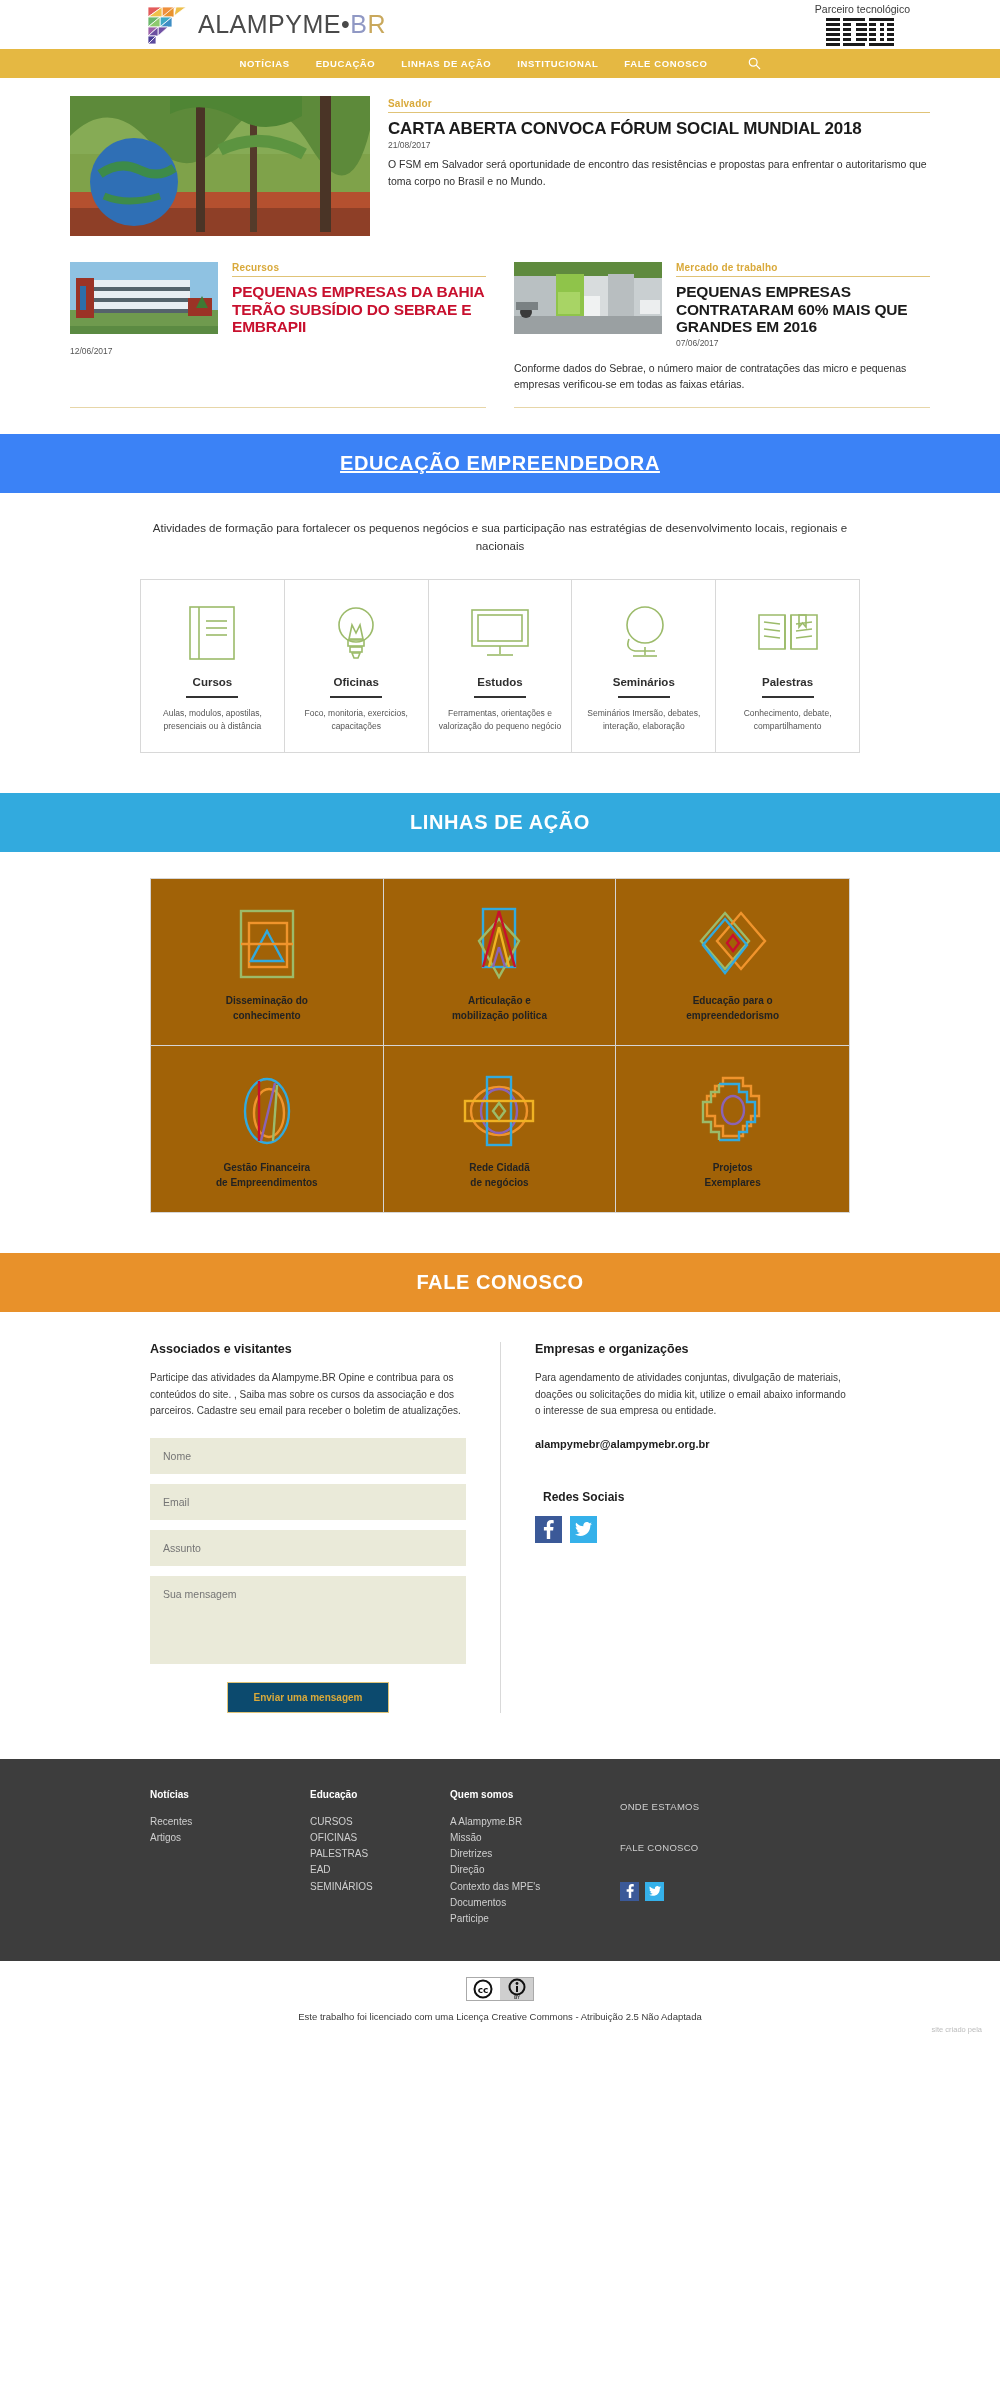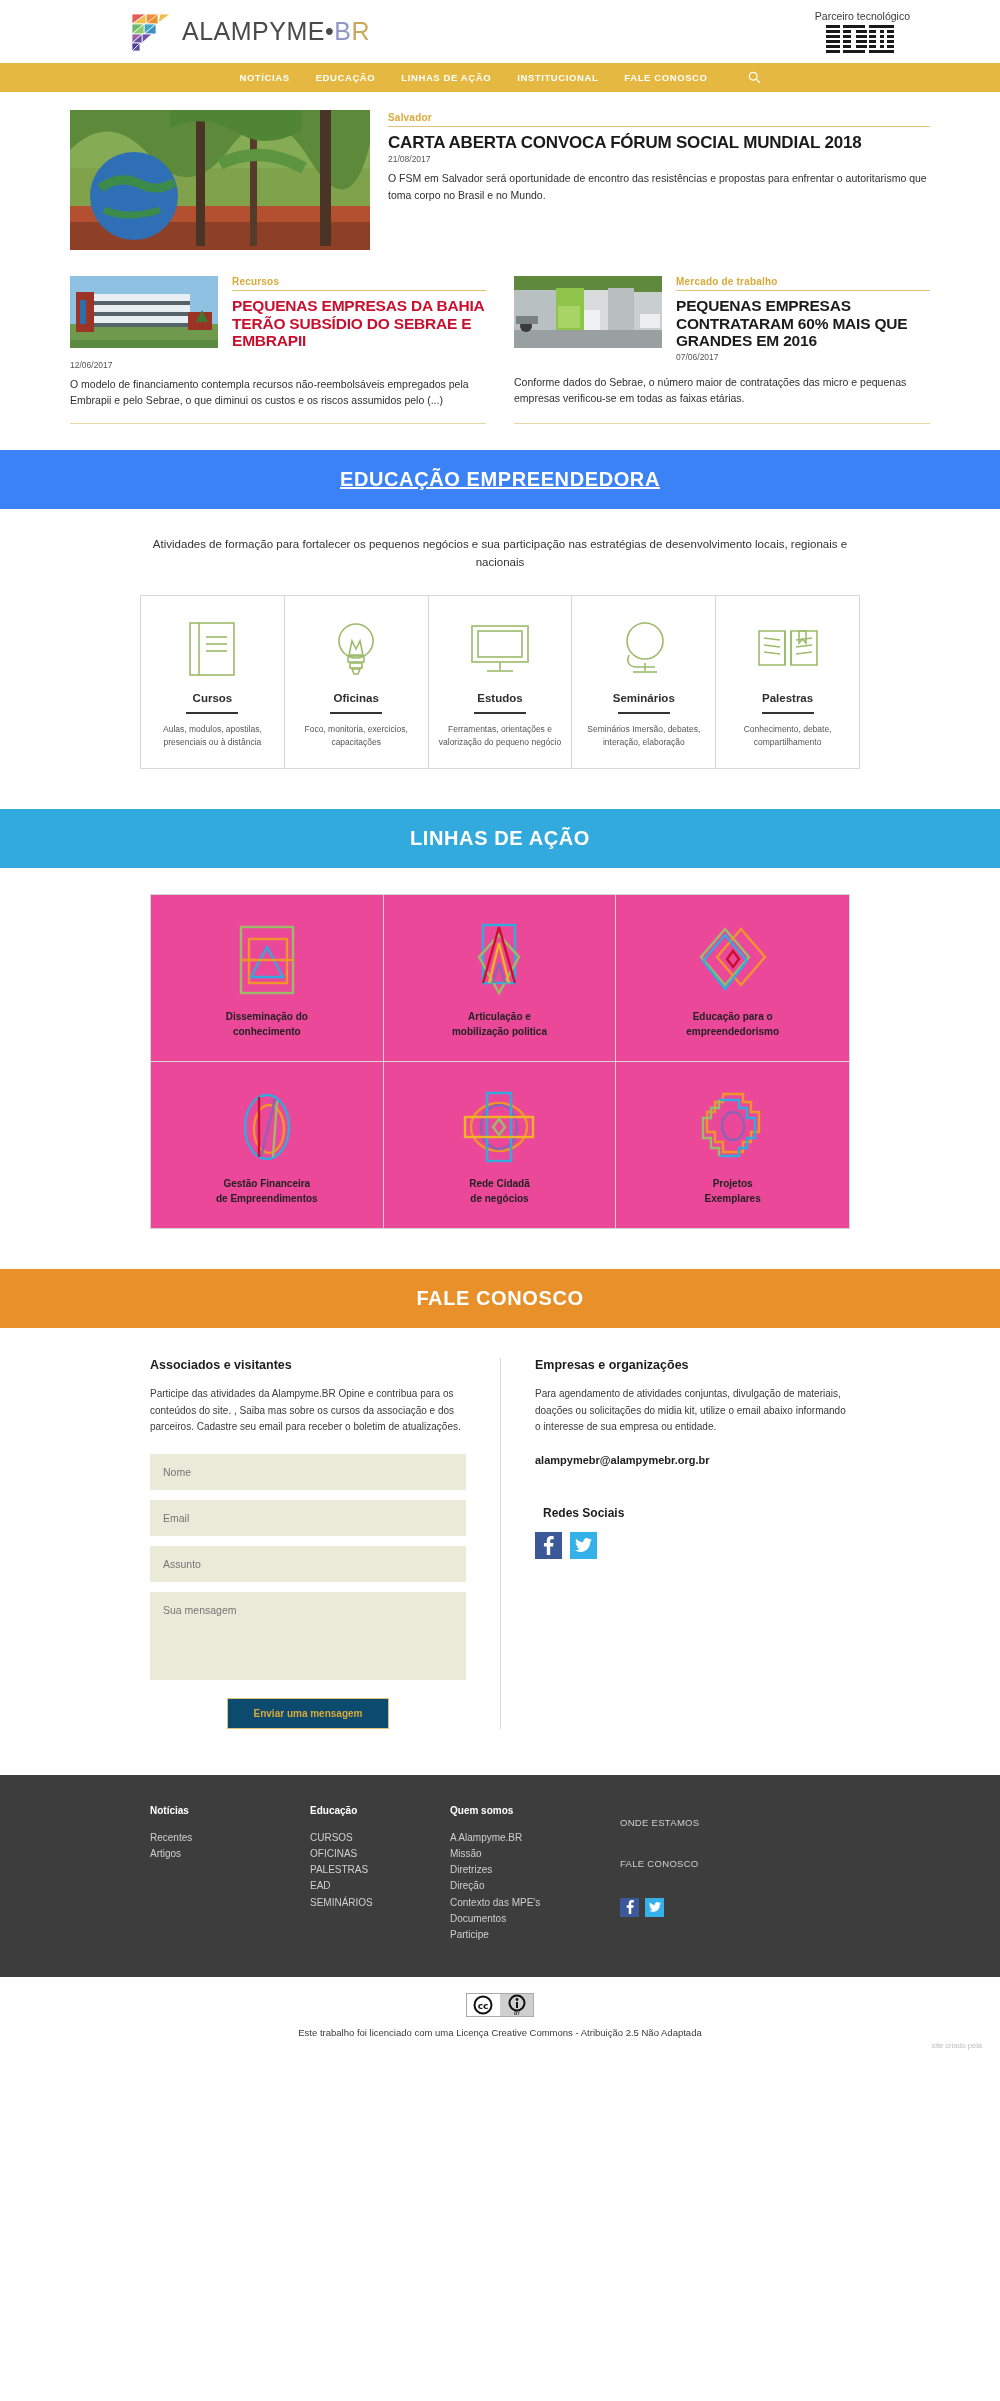--- a/index.html
+++ b/index.html
@@ -9,26 +9,27 @@
     background: #fff;
     font-family: "Liberation Sans", sans-serif;
     color: #333;
   }
   body { width: 1000px; overflow-x: hidden; }
 
   .wrap { width: 860px; margin: 0 auto; }
 
   
   .site-header {
-    height: 63px;
+    height: 49px;
     display: flex;
     align-items: center;
     justify-content: space-between;
     padding: 0 70px 0 130px;
     background: #fff;
+    margin-left: 16px;
   }
   .brand { display: flex; align-items: center; gap: 10px; }
   .brand-mark { width: 42px; height: 40px; display: block; }
   .brand-text {
     font-size: 25px;
     letter-spacing: .5px;
     font-weight: 400;
     white-space: nowrap;
     color: #4a4a4a;
   }
@@ -142,21 +143,21 @@
   .edu-desc { font-size: 8.5px; line-height: 1.5; color: #555; }
 
   
   .linhas-grid {
     width: 700px;
     margin: 0 auto;
     border: 1px solid #d5d5d5;
     display: flex;
     flex-wrap: wrap;
     position: relative;
-    background: #ec4899;
+    background: #a16207;
   }
   .linha-cell {
     width: 33.333%;
     padding: 26px 10px 22px;
     text-align: center;
     border-right: 1px solid #d5d5d5;
     border-bottom: 1px solid #d5d5d5;
     position: relative;
   }
   .linha-cell:nth-child(3n) { border-right: none; }
@@ -371,21 +372,20 @@
               <path d="M126,46 l6,-12 l6,12Z" fill="#3f7a33"></path>
               <rect x="0" y="64" width="148" height="8" fill="#5b8a42"></rect>
             </svg>
           </div>
           <div class="sec-head">
             <div class="kicker">Recursos</div>
             <h3 class="headline red">PEQUENAS EMPRESAS DA BAHIA TERÃO SUBSÍDIO DO SEBRAE E EMBRAPII</h3>
           </div>
         </div>
         <div class="date" style="margin-top:8px;">12/06/2017</div>
-        <p class="excerpt">O modelo de financiamento contempla recursos não-reembolsáveis empregados pela Embrapii e pelo Sebrae, o que diminui os custos e os riscos assumidos pelo (...)</p>
       </article>
 
       <article class="sec-card right">
         <div class="sec-top">
           <div class="sec-thumb">
             <svg width="148" height="72" viewBox="0 0 148 72" preserveAspectRatio="none">
               <rect width="148" height="72" fill="#cfd6d8"></rect>
               <rect y="0" width="148" height="20" fill="#5f8a3e"></rect>
               <rect x="0" y="14" width="42" height="40" fill="#b9c0c2"></rect>
               <rect x="42" y="12" width="28" height="42" fill="#8fc44a"></rect>

